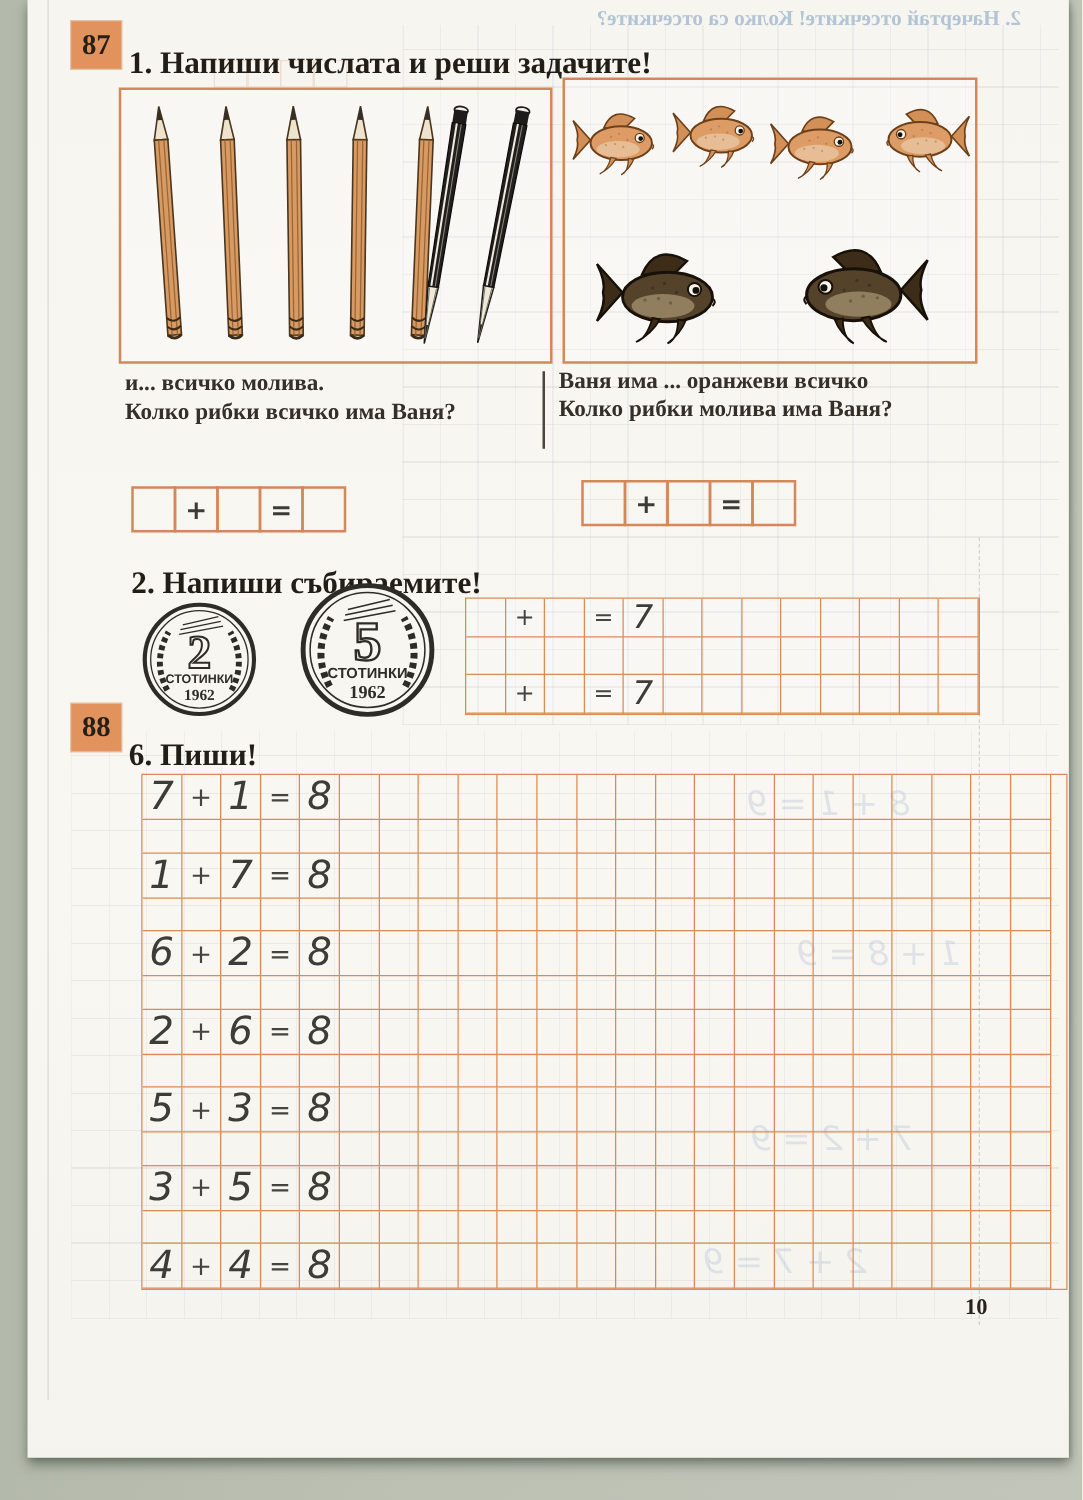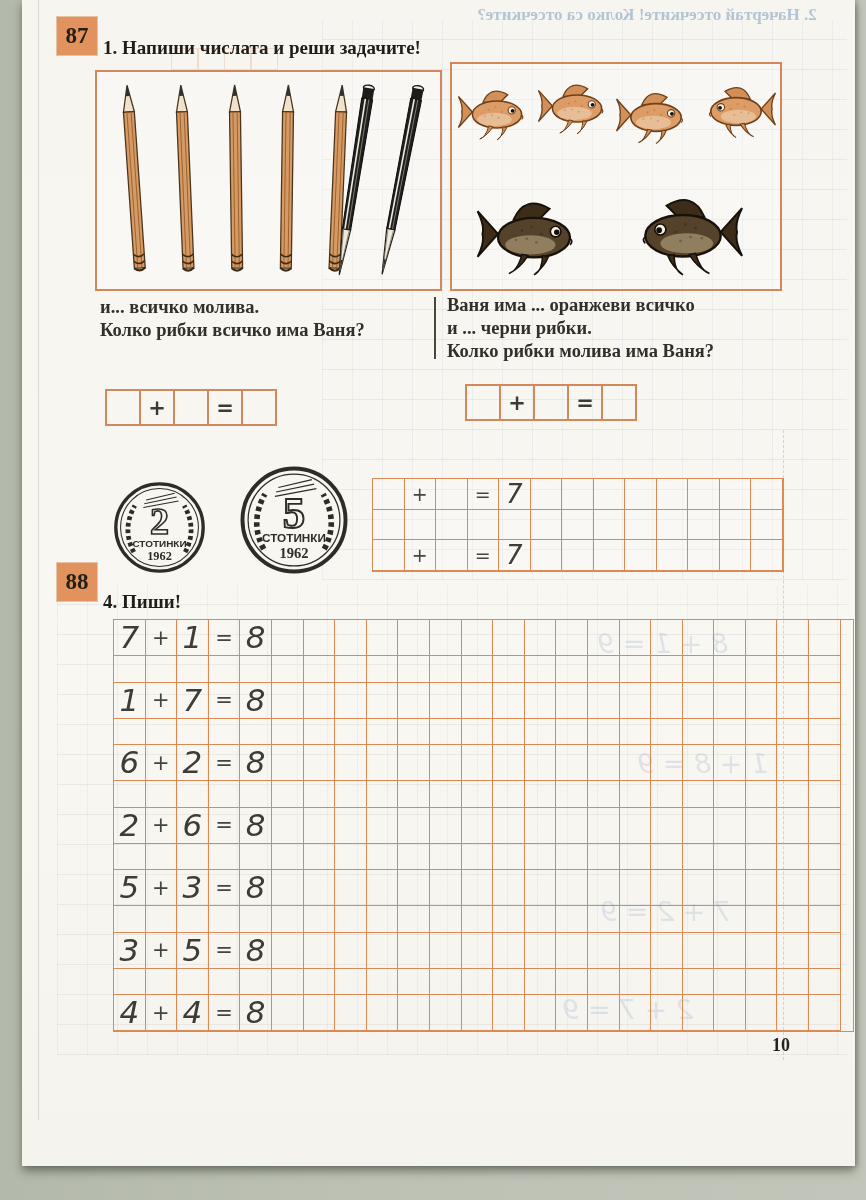--- a/index.html
+++ b/index.html
@@ -19,21 +19,21 @@
       transform:scaleX(-1);color:#a3b8cf;opacity:.8;font-weight:bold;font-size:17px;white-space:nowrap;}
   .ghost-eq{position:absolute;transform:scaleX(-1);font-family:"DejaVu Sans",sans-serif;
       font-style:italic;font-size:27px;color:rgba(125,150,190,.20);white-space:nowrap;}
   .ghost-vline{position:absolute;left:761px;top:430px;height:630px;border-left:1px dashed rgba(110,135,165,.30);}
   .ghost-boxrow{position:absolute;left:150px;top:48px;display:flex;opacity:.22;}
   .ghost-boxrow div{width:26px;height:20px;border:1.5px solid #d4875a;margin-left:-1.5px;}
 
   .badge{position:absolute;left:35px;width:40px;height:38px;background:#e2935d;
       display:flex;align-items:center;justify-content:center;
       font-weight:bold;font-size:23px;color:#241f17;box-shadow:0 0 0 1px rgba(200,120,60,.4);}
-  .sec-title{position:absolute;font-weight:bold;font-size:19px;color:#211e18;white-space:nowrap;}
+  .sec-title{position:absolute;font-weight:bold;font-size:25px;color:#211e18;white-space:nowrap;}
 
   .art-box{position:absolute;border:2px solid #d4875a;background:rgba(255,255,255,.25);}
   .pencil{position:absolute;}
   .fish{position:absolute;}
   .flip{transform:scaleX(-1);}
 
   .prob{position:absolute;font-size:18.5px;font-weight:bold;color:#33302a;line-height:23px;white-space:nowrap;}
   .vdivider{position:absolute;left:412px;top:297px;width:2px;height:62px;background:#4a463e;}
 
   .eqboxes{position:absolute;display:flex;}
@@ -283,39 +283,39 @@
         </div>
     </div>
 
     <div class="prob" style="left:78px;top:296px;">
       <div>и... всичко молива.</div>
       <div>Колко рибки всичко има Ваня?</div>
     </div>
     <div class="vdivider"></div>
     <div class="prob" style="left:425px;top:294px;">
       <div>Ваня има ... оранжеви  всичко</div>
-      <div>и ... черни рибки.</div>
       <div>Колко рибки молива има Ваня?</div>
     </div>
 
     <div class="eqboxes" id="eq-left" style="left:83px;top:389px;">
         <div class="cell"></div>
         <div class="cell">+</div>
         <div class="cell"></div>
         <div class="cell">=</div>
         <div class="cell"></div>
       </div>
     <div class="eqboxes" id="eq-right" style="left:443px;top:384px;">
         <div class="cell"></div>
         <div class="cell">+</div>
         <div class="cell"></div>
         <div class="cell">=</div>
         <div class="cell"></div>
       </div>
 
+    <div class="sec-title" style="left:83px;top:453px;">2. Напиши събираемите!</div>
     <div class="coin" id="coin-0" style="left:90px;top:480px;"><svg width="95" height="95" viewBox="0 0 100 100">
           <circle cx="50" cy="50" r="46" fill="#f8f6f0" stroke="#2e2c27" stroke-width="3.5"></circle>
           <circle cx="50" cy="50" r="41" fill="none" stroke="#2e2c27" stroke-width="1.1"></circle>
           <path d="M23,76 Q10,52 24,27" fill="none" stroke="#2e2c27" stroke-width="5" stroke-dasharray="4,3"></path>
           <path d="M77,76 Q90,52 76,27" fill="none" stroke="#2e2c27" stroke-width="5" stroke-dasharray="4,3"></path>
           <g stroke="#2e2c27" stroke-width="1.1">
             <line x1="36" y1="21" x2="66" y2="14"></line>
             <line x1="34" y1="25" x2="68" y2="18"></line>
             <line x1="33" y1="29" x2="70" y2="22"></line>
           </g>
@@ -387,21 +387,21 @@
         <div class="gc"></div>
         <div class="gc"></div>
         <div class="gc"></div>
         <div class="gc"></div>
         <div class="gc"></div>
       </div>
 
     <div class="badge" style="top:563px;">
       <span>88</span>
     </div>
-    <div class="sec-title" style="left:81px;top:591px;">4. Пиши!</div>
+    <div class="sec-title" style="left:81px;top:591px;">6. Пиши!</div>
     <div class="biggrid" id="big-grid">
         <div class="bg-row" style="height: 36px;">
           <div class="gc">
             <span class="hw">7</span>
           </div>
           <div class="gc">
             <span class="op">+</span>
           </div>
           <div class="gc">
             <span class="hw">1</span>

